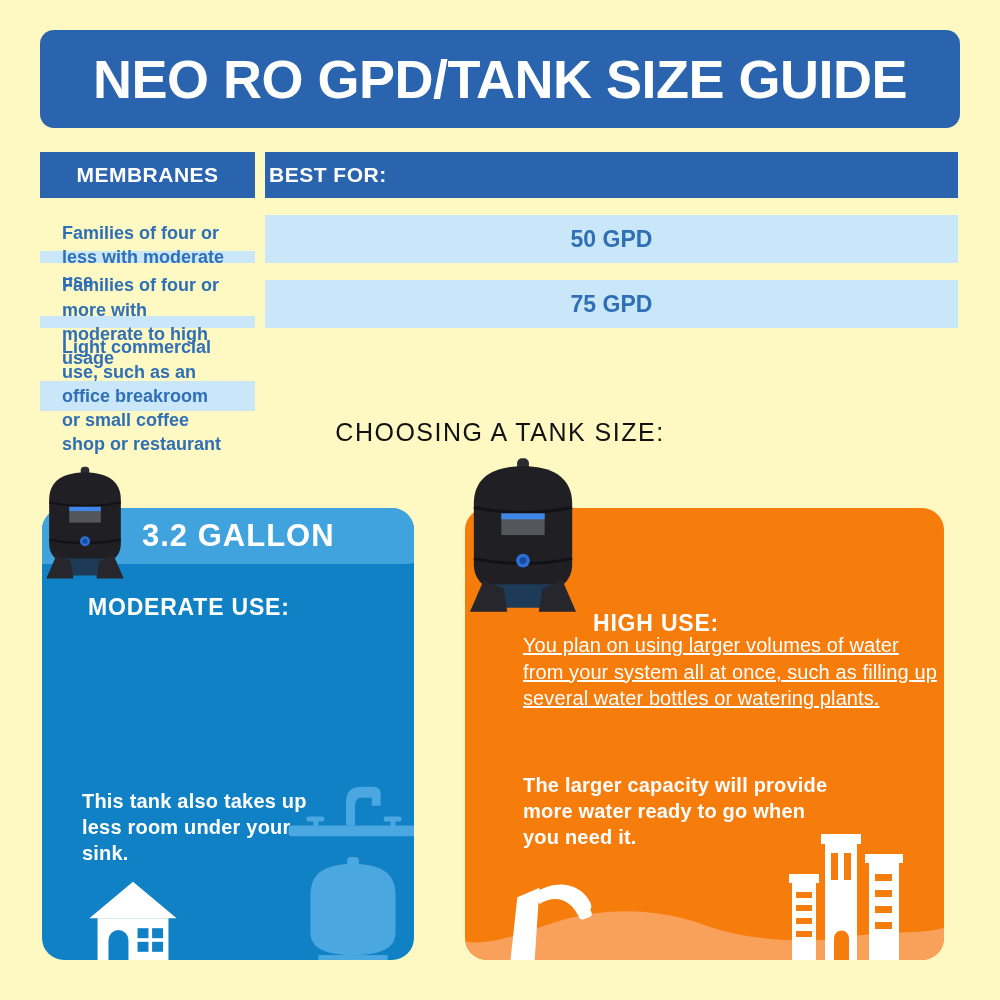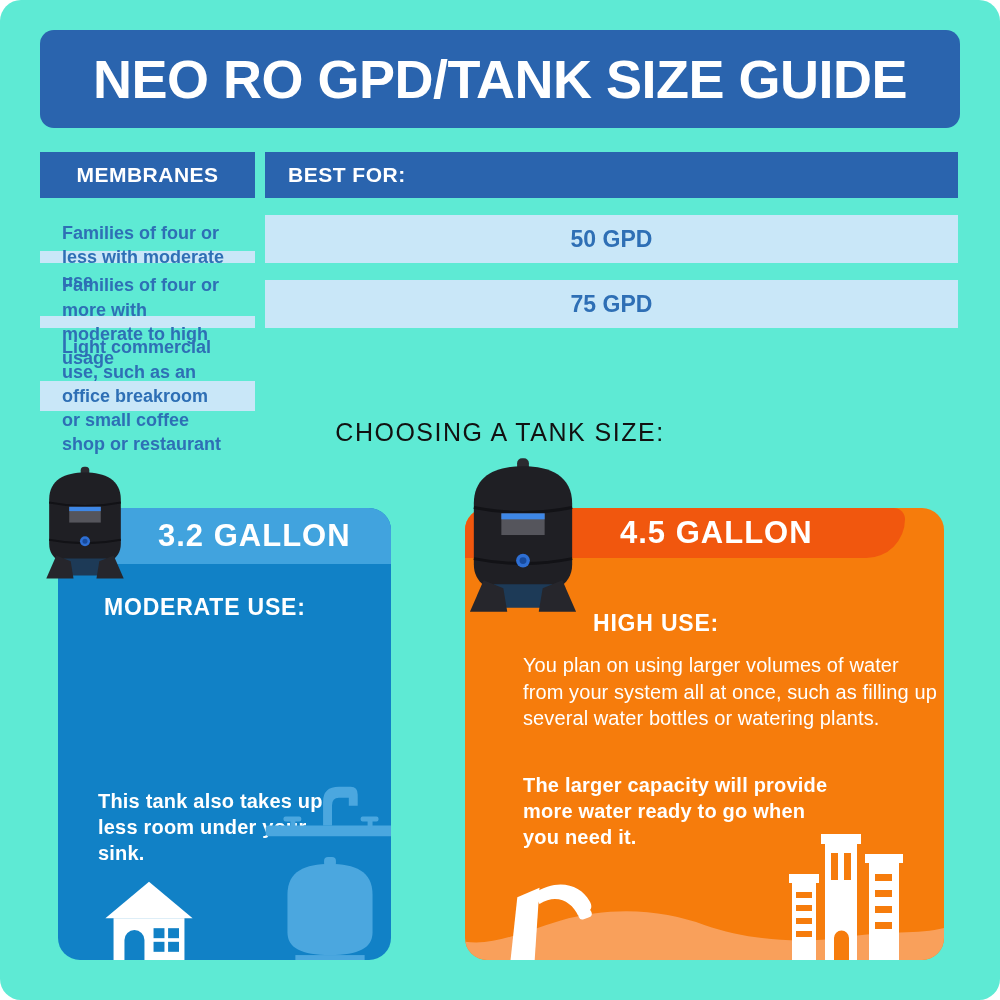--- a/index.html
+++ b/index.html
@@ -11,62 +11,62 @@
     --card-blue-accent:#4BA7DF;
     --card-orange:#F67C0C;
     --card-orange-chip:#F1570E;
     --card-orange-accent:#F9A05B;
     --heading-black:#111111;
     --text-white:#FFFFFF;
   }
   *{margin:0;padding:0;box-sizing:border-box;}
   html,body{background:#fff;}
   body{font-family:"Liberation Sans", sans-serif;}
-  .page{position:relative;width:1000px;height:1000px;background:#5eead4;overflow:hidden;border-radius:21px;}
+  .page{position:relative;width:1000px;height:1000px;background:#fef9c3;overflow:hidden;}
 
   
   .title-bar{position:absolute;left:40px;top:30px;width:920px;height:98px;
     background:var(--brand-blue);border-radius:14px;display:flex;align-items:center;justify-content:center;}
   .title-bar h1{color:var(--text-white);font-size:54px;font-weight:800;letter-spacing:-.5px;white-space:nowrap;}
 
   
   .gpd-table{position:absolute;left:40px;top:152px;width:918px;display:grid;
     grid-template-columns:215px 1fr;grid-template-rows:46px 48px 48px 66px;gap:17px 10px;}
   .cell{display:flex;align-items:center;}
   .th{background:var(--brand-blue);color:var(--text-white);font-weight:800;font-size:21px;letter-spacing:.5px;}
   .th.c1{justify-content:center;}
-  .th.c2{padding-left:23px;}
+  .th.c2{padding-left:4px;}
   .td{background:var(--row-light-blue);color:var(--table-text-blue);font-weight:700;}
   .td.c1{justify-content:center;font-size:23px;}
   .td.c2{padding-left:22px;padding-right:30px;font-size:18px;line-height:1.35;margin-top:36px;}
 
   
   .choose{position:absolute;left:0;top:418px;width:100%;text-align:center;
     color:var(--heading-black);font-size:25px;font-weight:400;letter-spacing:1.5px;}
 
   
   .cards{position:absolute;left:42px;top:508px;width:902px;height:454px;}
   .card{position:absolute;top:0;height:452px;border-radius:22px;overflow:hidden;}
-  .card.blue{left:16px;width:333px;background:var(--card-blue);}
+  .card.blue{left:0;width:372px;background:var(--card-blue);}
   .card.orange{left:423px;width:479px;background:var(--card-orange);}
 
   .chip{position:absolute;top:0;left:0;display:flex;align-items:center;}
   .blue .chip{width:406px;height:56px;background:var(--card-blue-chip);
     border-radius:20px 16px 55px 0;padding-left:100px;}
   .orange .chip{width:440px;height:50px;background:var(--card-orange-chip);
     border-radius:20px 16px 55px 0;padding-left:155px;}
   .chip span{color:var(--text-white);font-size:31px;font-weight:800;letter-spacing:1px;white-space:nowrap;}
 
   .use-heading{position:absolute;color:var(--text-white);font-size:23px;font-weight:800;letter-spacing:.8px;}
   .blue .use-heading{left:46px;top:86px;}
   .orange .use-heading{left:128px;top:102px;}
 
   .body-text{position:absolute;color:var(--text-white);font-size:20px;font-weight:500;line-height:1.33;letter-spacing:.1px;}
   .blue .body-text{left:36px;top:138px;width:372px;}
-  .orange .body-text{left:58px;top:144px;width:416px;}
+  .orange .body-text{left:58px;top:124px;width:416px;text-decoration:underline;}
 
   .bold-note{position:absolute;color:var(--text-white);font-size:20px;font-weight:800;line-height:1.3;letter-spacing:.2px;}
   .blue .bold-note{left:40px;top:280px;width:252px;}
   .orange .bold-note{left:58px;top:264px;width:322px;}
 
   
   .tank{position:absolute;z-index:6;}
   .tank-small{left:0;top:-42px;width:86px;height:116px;}
   .tank-large{left:422px;top:-54px;width:118px;height:166px;}
 
@@ -129,23 +129,20 @@
           <rect x="96" y="43" width="18" height="5" rx="2"></rect>
           <rect x="103" y="46" width="5" height="8"></rect>
           <rect x="59" y="84" width="12" height="10" rx="4"></rect>
           <path d="M22,122 C22,98 40,91 65,91 C90,91 108,98 108,122 L108,160 C108,176 94,183 65,183 C36,183 22,176 22,160 Z"></path>
           <rect x="30" y="183" width="70" height="7"></rect>
         </g>
       </svg>
     </article>
 
     <article class="card orange">
-      <div class="chip">
-        <span>4.5 GALLON</span>
-      </div>
       <h3 class="use-heading">HIGH USE:</h3>
       <p class="body-text">You plan on using larger volumes of water from your system all at once, such as filling up several water bottles or watering plants.</p>
       <p class="bold-note">The larger capacity will provide more water ready to go when you need it.</p>
 
       <svg class="wave" viewBox="0 0 479 70" preserveAspectRatio="none" aria-hidden="true">
         <path d="M0,70 L0,50 C30,55 60,38 95,27 C150,10 200,16 240,32 C280,47 330,53 380,45 C420,38 455,42 479,35 L479,70 Z" style="fill:var(--card-orange-accent)"></path>
       </svg>
 
       <svg class="faucet-icon" viewBox="0 0 100 85" aria-hidden="true">
         <g fill="#fff">

